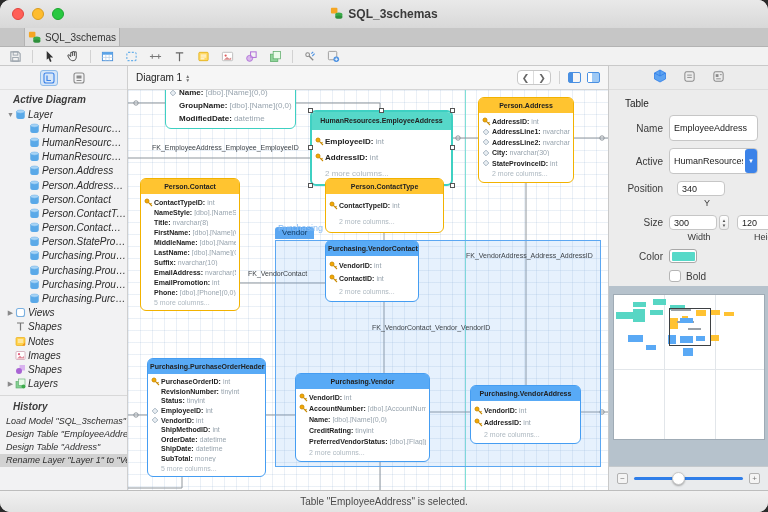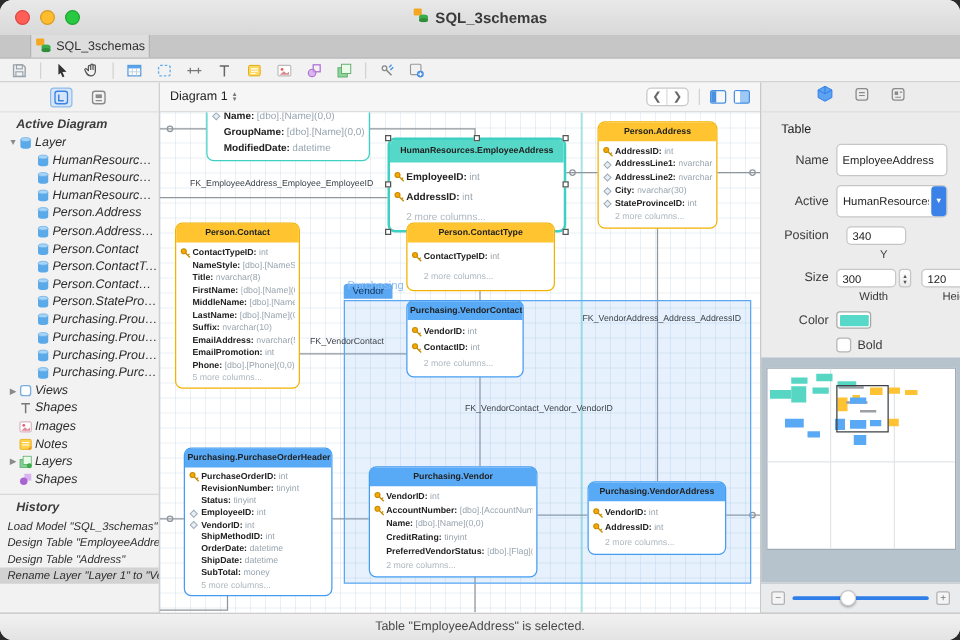--- a/index.html
+++ b/index.html
@@ -433,58 +433,58 @@
               <svg width="11" height="11" viewBox="0 0 11 11">
                 <path d="M2 2 h7 M5.5 2 v7.5" stroke="#777" stroke-width="1.2" fill="none"></path>
               </svg>
             </span>
             <span class="tree-label">Shapes</span>
           </div>
           <div class="tree-item" style="padding-left: 6px;">
             <span class="tree-chev"></span>
             <span class="tree-icon">
               <svg width="11" height="11" viewBox="0 0 11 11">
+                <rect x="1" y="1.5" width="9" height="8" rx="1" fill="#ffd24d" stroke="#e8a400" stroke-width="0.6"></rect>
+                <path d="M2.8 4 h5.4 M2.8 6 h5.4" stroke="#fff" stroke-width="0.9"></path>
+                <path d="M7 9.5 L10 9.5 L10 6.5 Z" fill="#f0941f"></path>
+              </svg>
+            </span>
+            <span class="tree-label">Notes</span>
+          </div>
+          <div class="tree-item" style="padding-left: 6px;">
+            <span class="tree-chev"></span>
+            <span class="tree-icon">
+              <svg width="11" height="11" viewBox="0 0 11 11">
                 <rect x="1" y="1.5" width="9" height="8" rx="1" fill="#fff" stroke="#c9a" stroke-width="0.7"></rect>
                 <circle cx="4" cy="4.2" r="1.1" fill="#e05c7a"></circle>
                 <path d="M2 8.5 L5 5.8 L7 7.5 L9 6 V8.5 Z" fill="#e08a9a"></path>
               </svg>
             </span>
             <span class="tree-label">Images</span>
           </div>
           <div class="tree-item" style="padding-left: 6px;">
             <span class="tree-chev"></span>
             <span class="tree-icon">
               <svg width="11" height="11" viewBox="0 0 11 11">
-                <rect x="1" y="1.5" width="9" height="8" rx="1" fill="#ffd24d" stroke="#e8a400" stroke-width="0.6"></rect>
-                <path d="M2.8 4 h5.4 M2.8 6 h5.4" stroke="#fff" stroke-width="0.9"></path>
-                <path d="M7 9.5 L10 9.5 L10 6.5 Z" fill="#f0941f"></path>
-              </svg>
-            </span>
-            <span class="tree-label">Notes</span>
+                <rect x="4.5" y="1" width="5.5" height="5.5" fill="#d9b3ef"></rect>
+                <circle cx="4" cy="7" r="3" fill="#a964d4"></circle>
+              </svg>
+            </span>
+            <span class="tree-label">Shapes</span>
           </div>
           <div class="tree-item" style="padding-left: 6px;">
             <span class="tree-chev">▶</span>
             <span class="tree-icon">
               <svg width="11" height="11" viewBox="0 0 11 11">
                 <rect x="1" y="3.5" width="6.5" height="6.5" fill="#84cf92" stroke="#58a968" stroke-width="0.6"></rect>
                 <rect x="3.5" y="1" width="6.5" height="6.5" fill="#e8fae8" stroke="#58a968" stroke-width="0.6"></rect>
                 <circle cx="8.5" cy="8.5" r="2" fill="#3cab4a"></circle>
               </svg>
             </span>
             <span class="tree-label">Layers</span>
-          </div>
-          <div class="tree-item" style="padding-left: 6px;">
-            <span class="tree-chev"></span>
-            <span class="tree-icon">
-              <svg width="11" height="11" viewBox="0 0 11 11">
-                <rect x="4.5" y="1" width="5.5" height="5.5" fill="#d9b3ef"></rect>
-                <circle cx="4" cy="7" r="3" fill="#a964d4"></circle>
-              </svg>
-            </span>
-            <span class="tree-label">Shapes</span>
           </div>
         </div>
       <div id="hist-sep"></div>
       <div id="history-header">History</div>
       <div id="history">
           <div class="hist-item">Load Model "SQL_3schemas"</div>
           <div class="hist-item">Design Table "EmployeeAddress"</div>
           <div class="hist-item">Design Table "Address"</div>
           <div class="hist-item sel">Rename Layer "Layer 1" to "Vendor"</div>
         </div>

